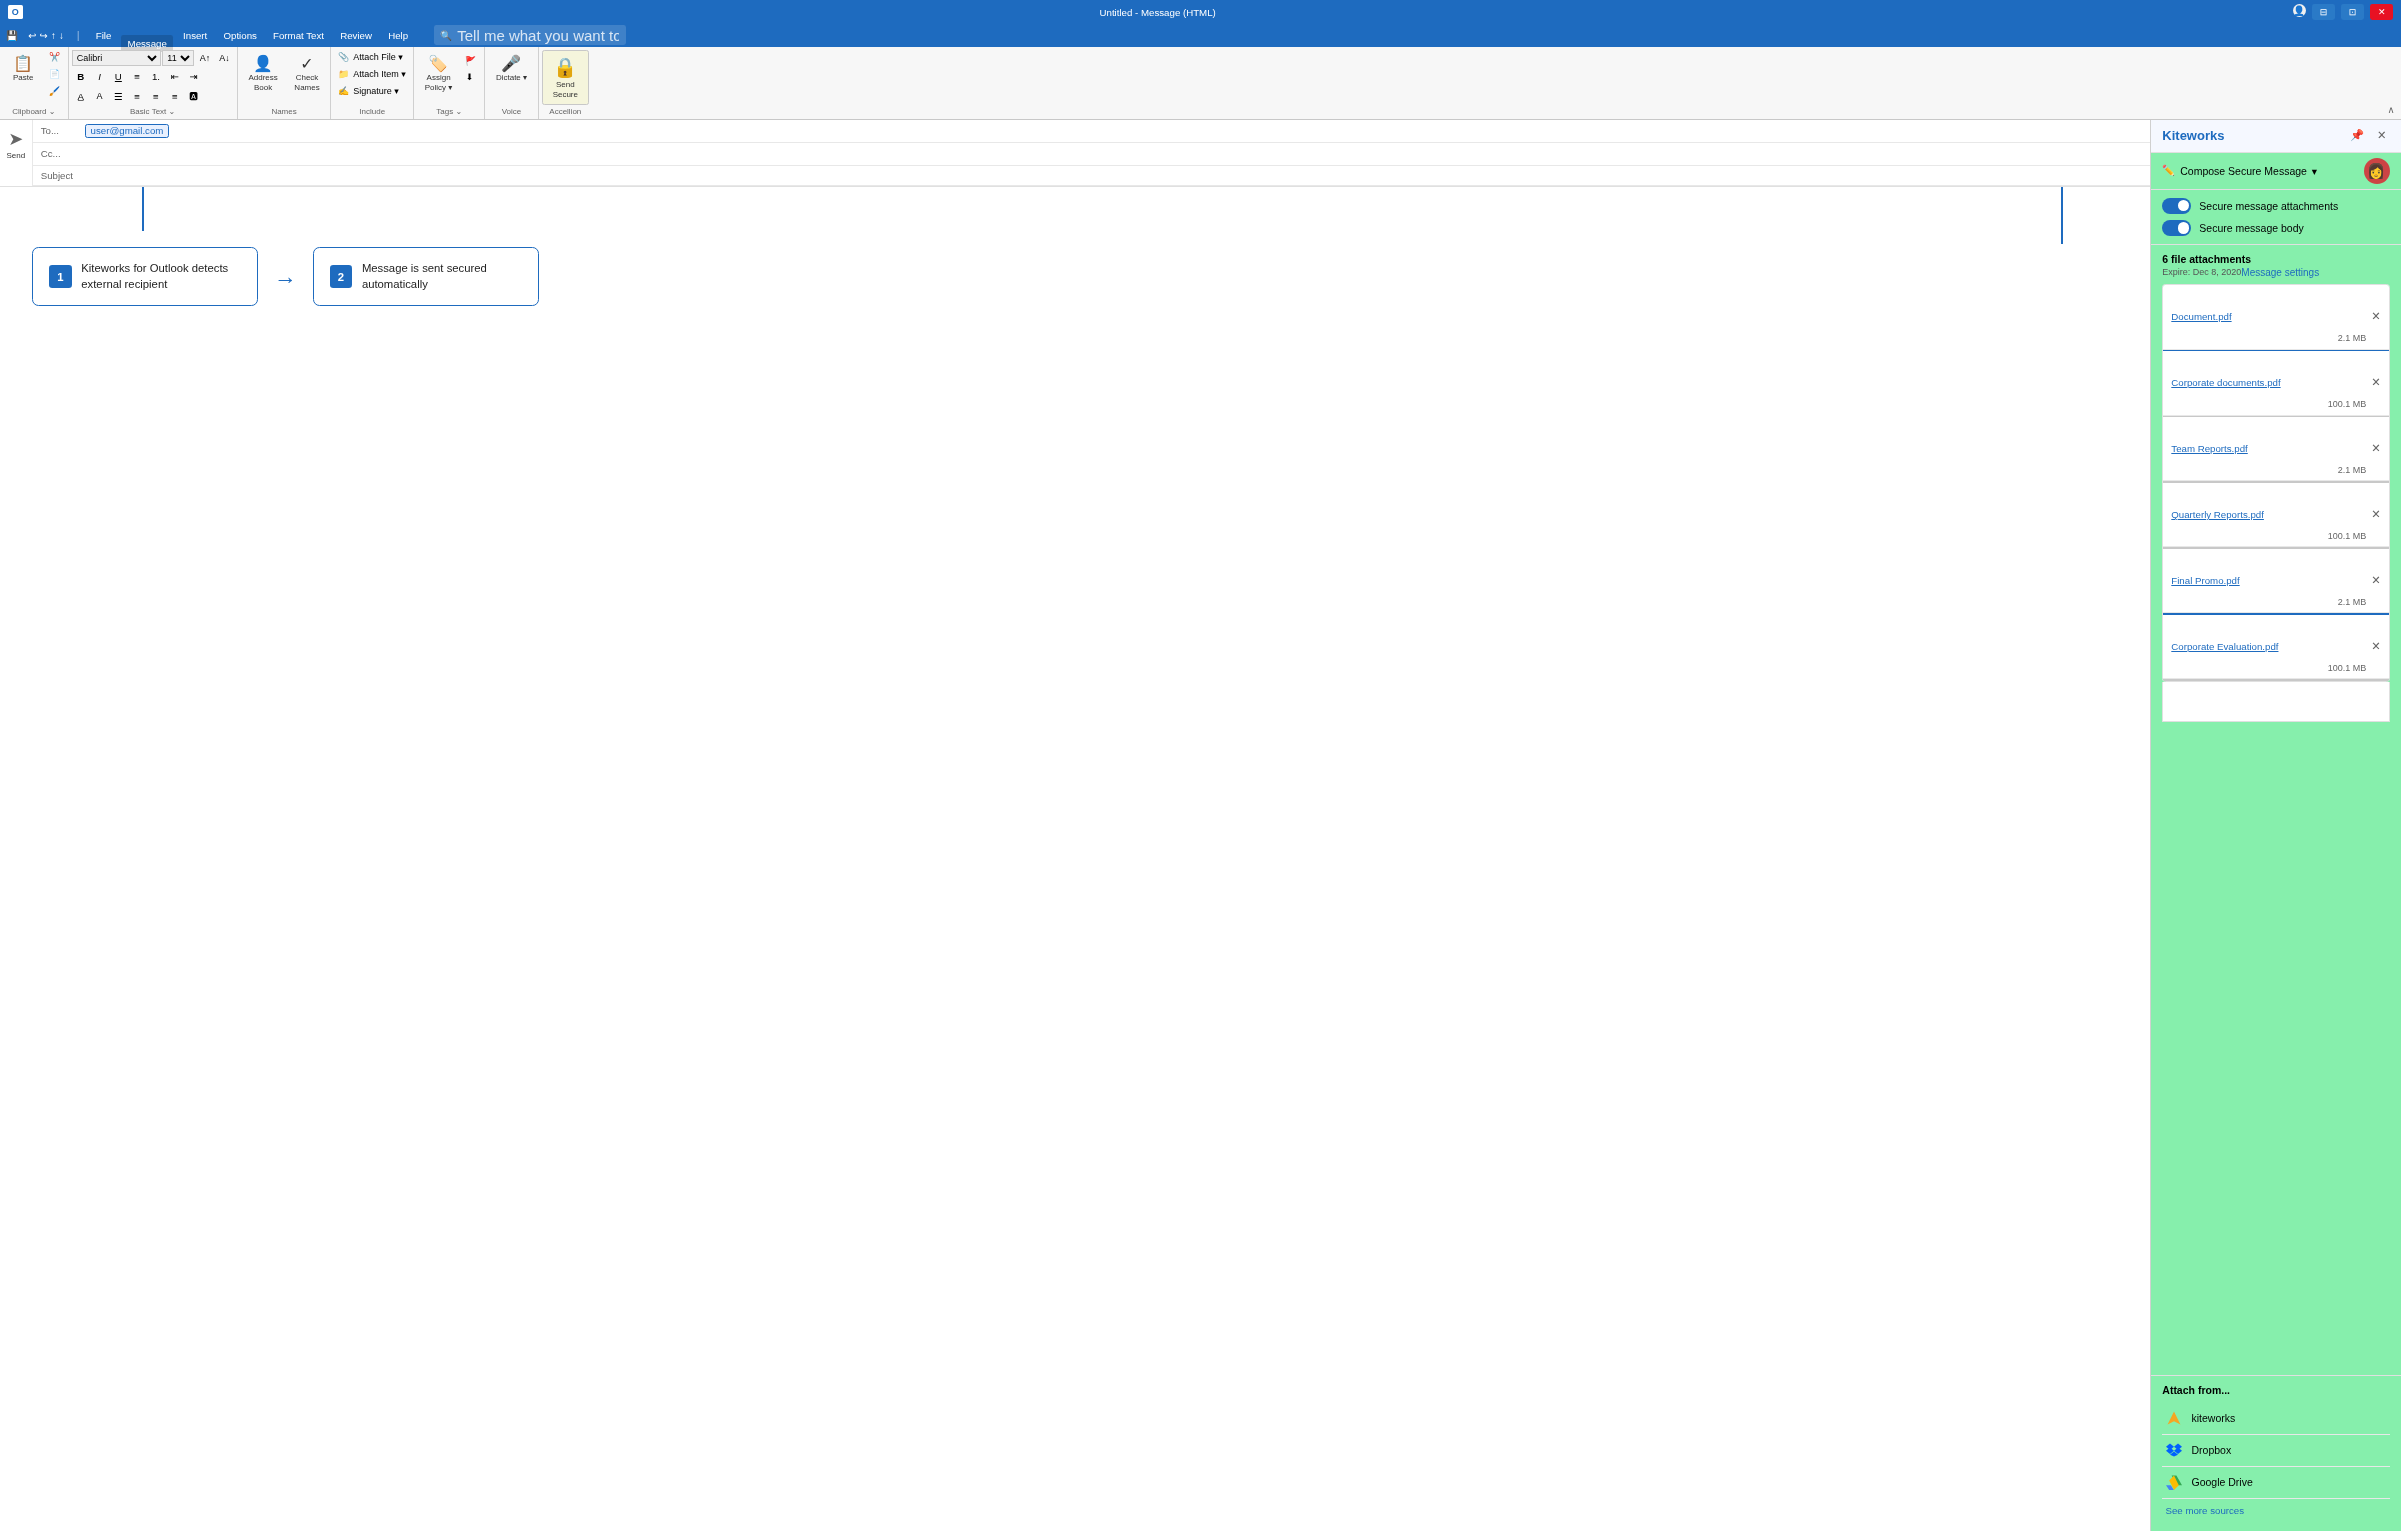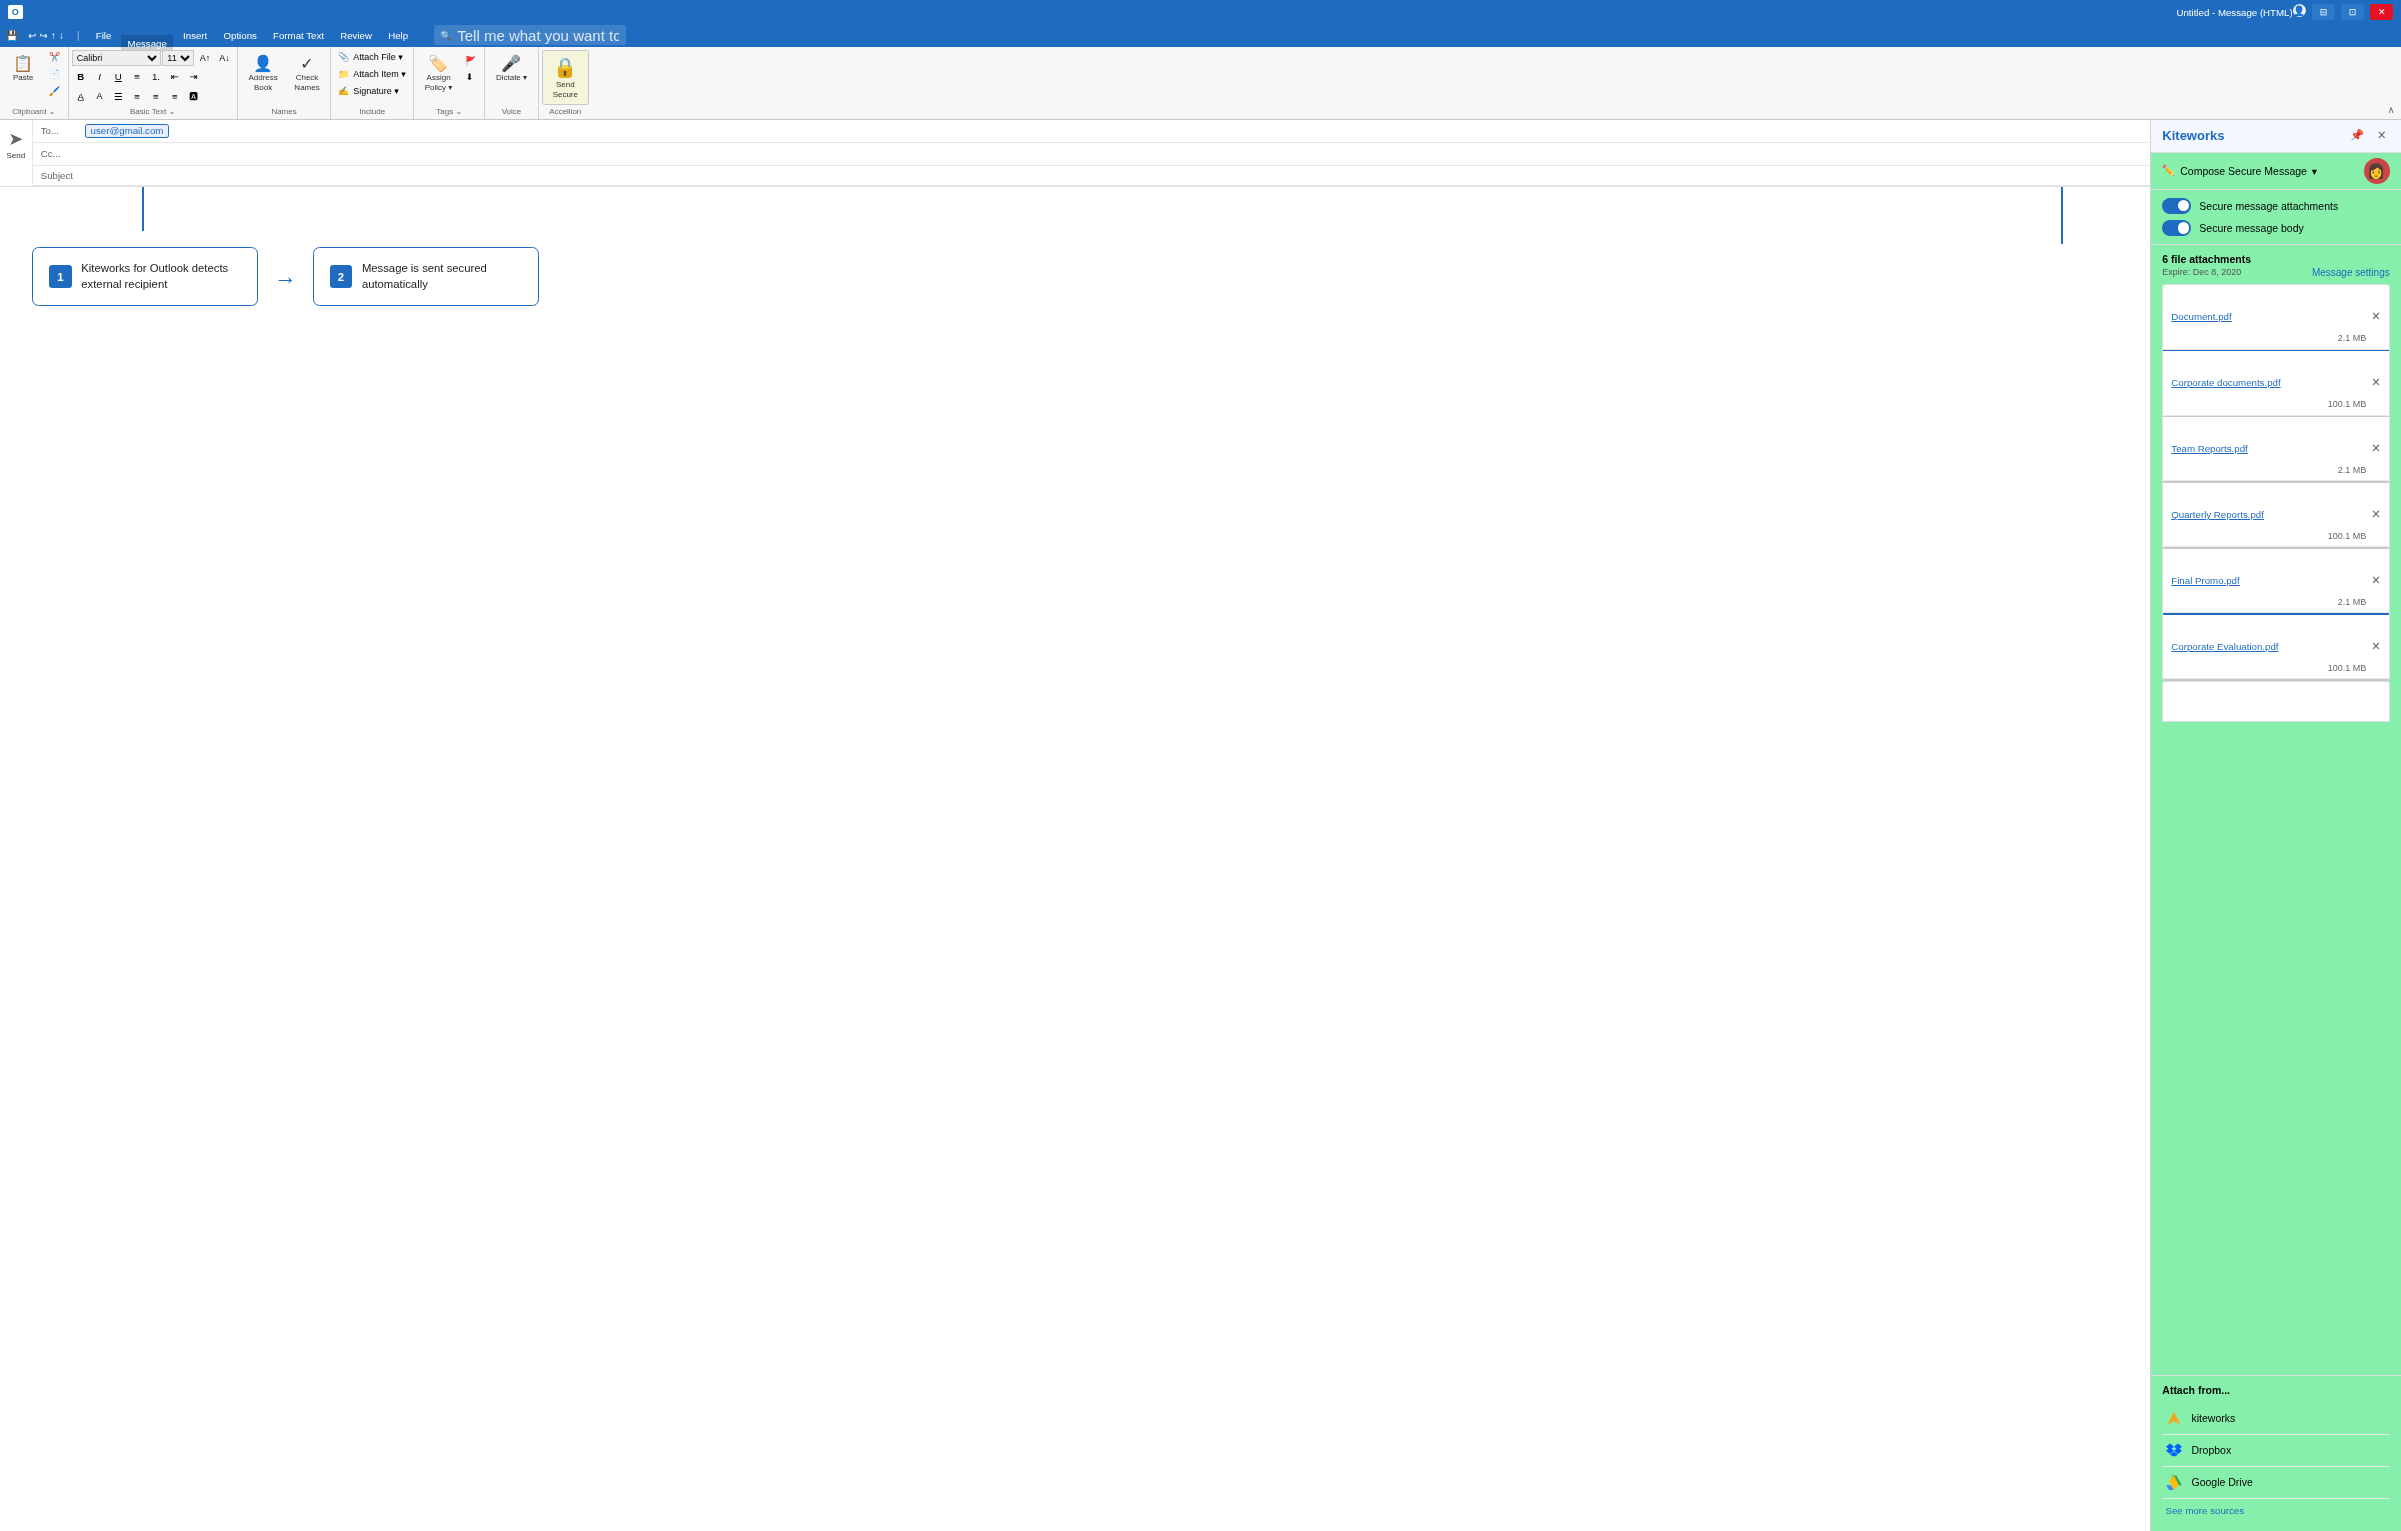--- a/index.html
+++ b/index.html
@@ -8,21 +8,21 @@
     
     .title-bar {
       background: #1e6bbf;
       height: 24px;
       display: flex;
       align-items: center;
       justify-content: space-between;
       padding: 0 8px;
       color: white;
     }
-    .title-bar-title { flex: 1; text-align: right; font-size: 9.7px; }
+    .title-bar-title { flex: 1; text-align: center; font-size: 9.7px; }
     .title-bar-controls { display: flex; gap: 6.5px; }
     .title-bar-left { display: flex; align-items: center; gap: 6.5px; }
     .title-bar-icon { width: 14.6px; height: 14.6px; background: #fff; border-radius: 1.6px; display: flex; align-items: center; justify-content: center; }
     .menu-item {
       color: white;
       padding: 3.2px 6.5px;
       cursor: pointer;
       font-size: 9.7px;
       border-radius: 2.4px;
     }
@@ -350,21 +350,21 @@
       padding: 8px 11.3px;
       flex: 1;
     }
     .kw-attach-header {
       font-weight: 600;
       font-size: 10.5px;
       margin-bottom: 1.6px;
     }
     .kw-attach-subrow {
       display: flex;
-      justify-content: space-between;
+      justify-content: flex-start;
       align-items: center;
       margin-bottom: 6.5px;
     }
     .kw-expire {
       font-size: 9px;
       color: #555;
     }
     .kw-settings-link {
       font-size: 10px;
       color: #1e6bbf;

